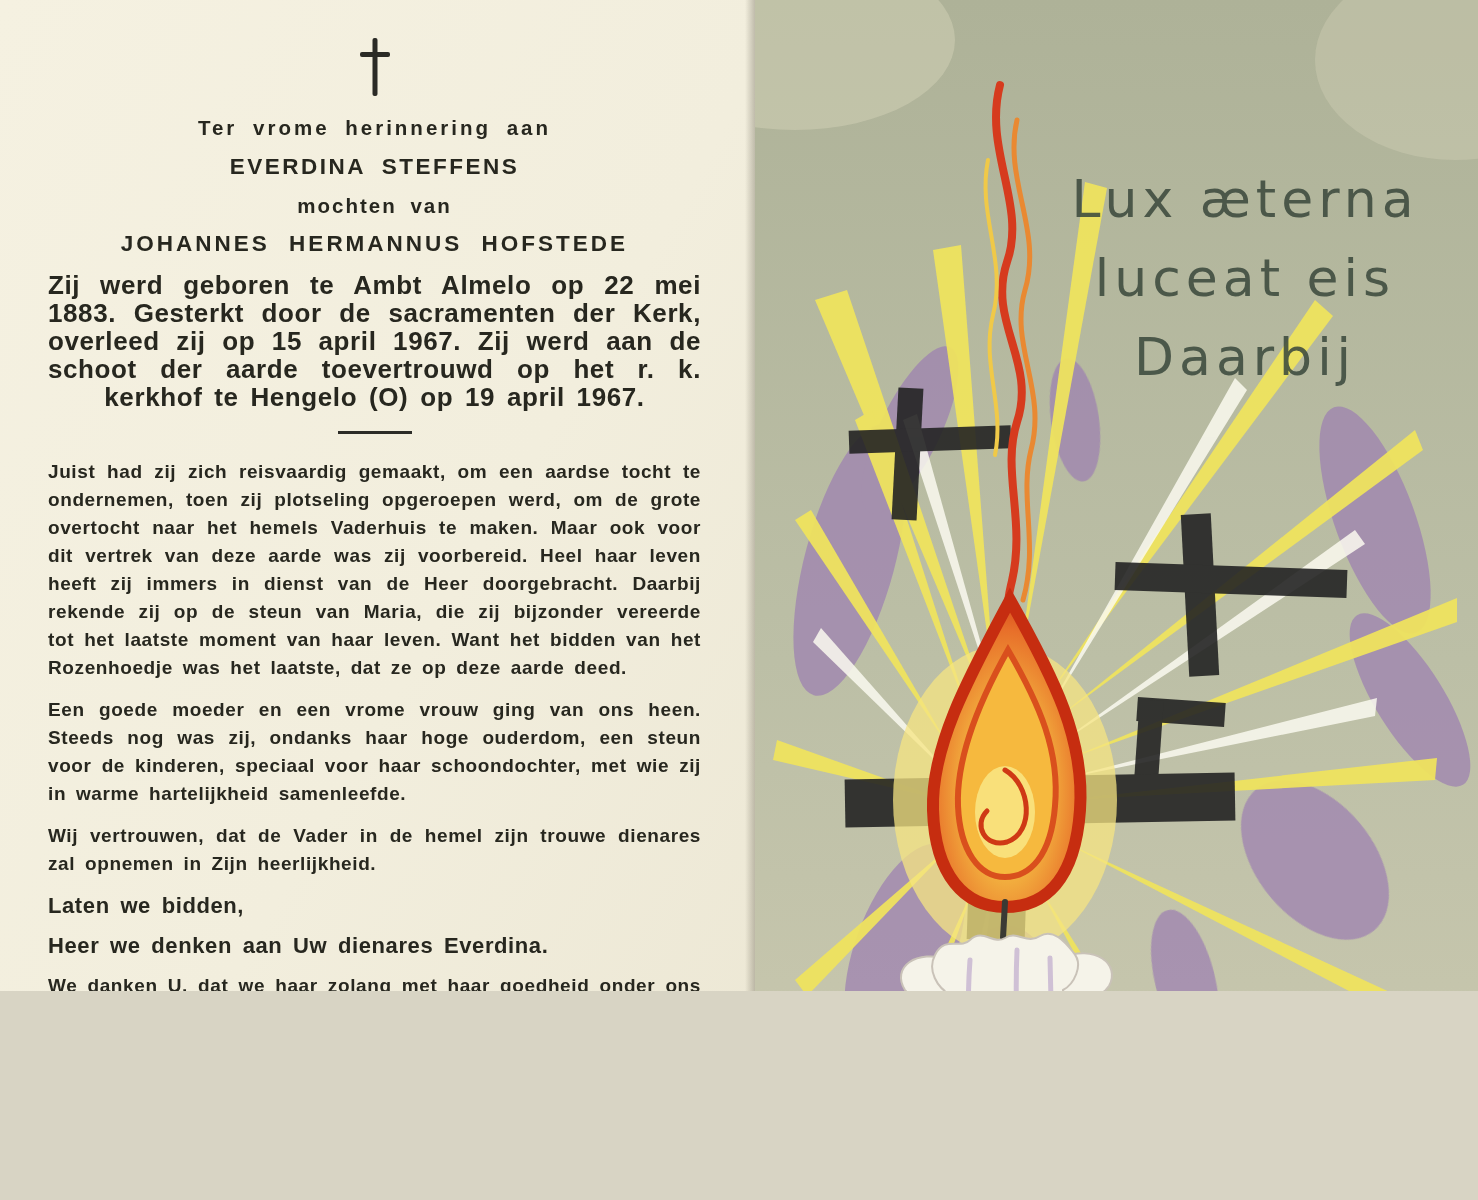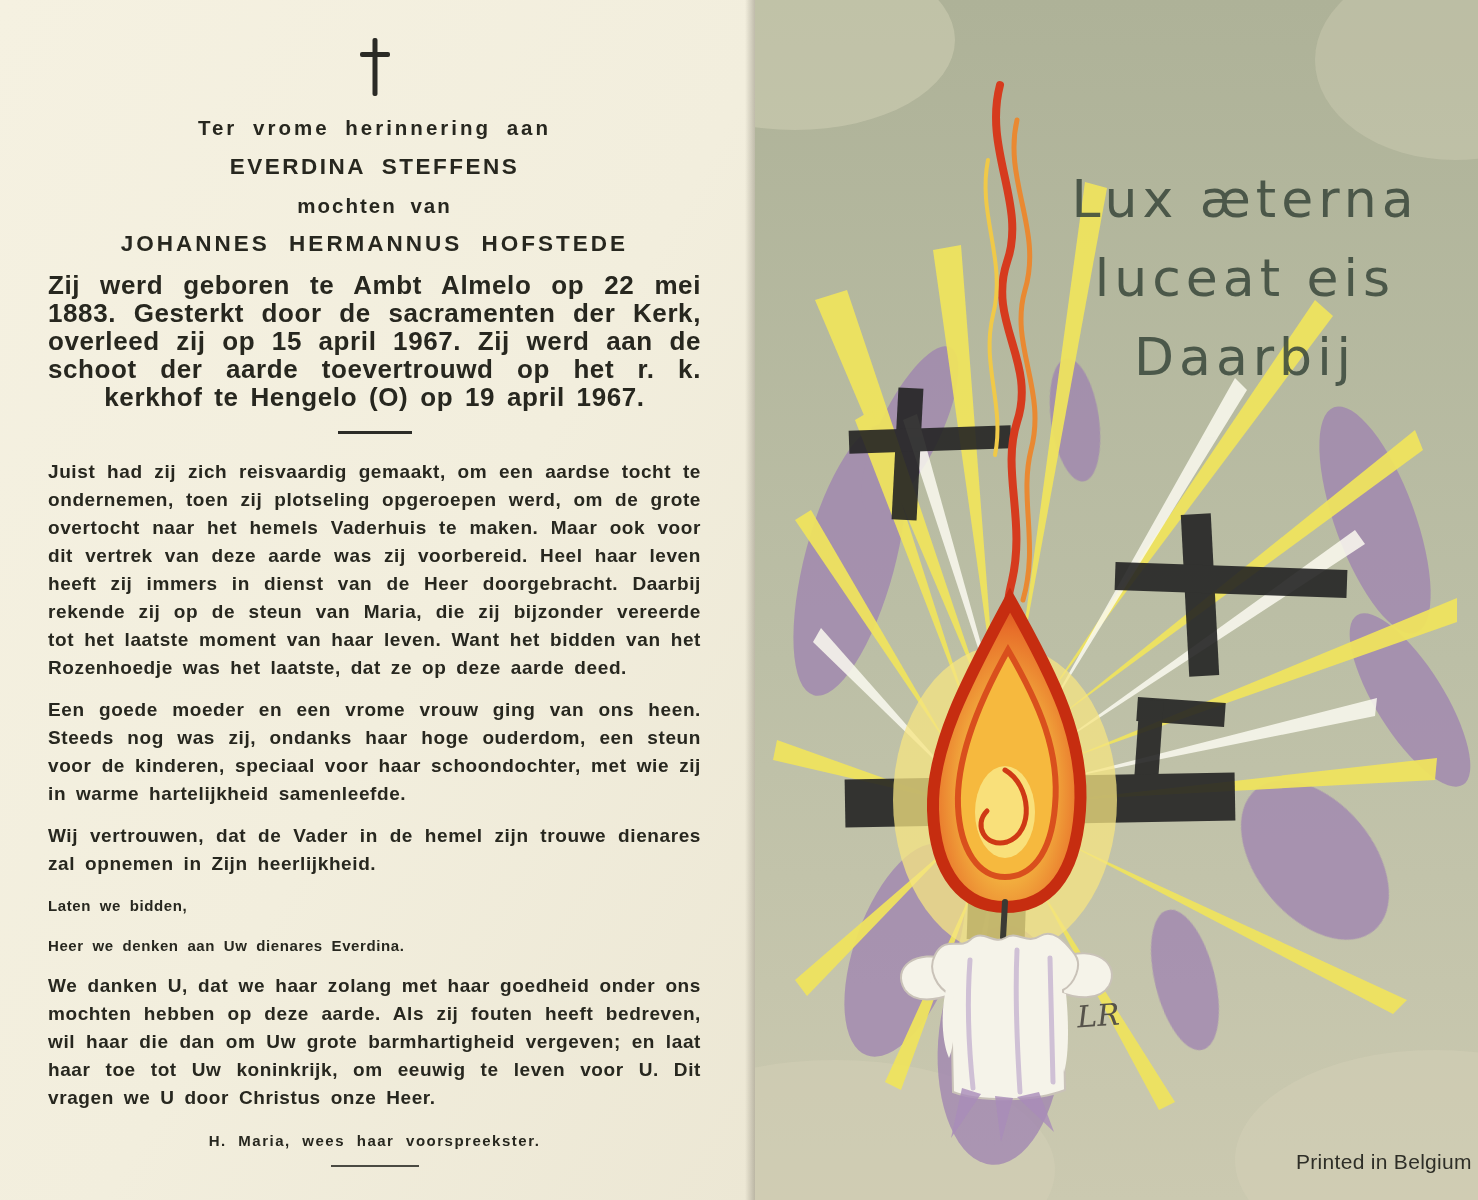--- a/index.html
+++ b/index.html
@@ -1,17 +1,17 @@
 <!DOCTYPE html>
 <html><head>
 <meta charset="utf-8">
 <style>
   html,body{margin:0;padding:0;background:#d8d4c4;}
   .card{
-    width:1478px;height:1200px;display:flex;overflow:hidden;position:relative;
+    width:1478px;height:991px;display:flex;overflow:hidden;position:relative;
     font-family:"Liberation Sans",sans-serif;
   }
   
   .left-panel{
     width:755px;height:1200px;box-sizing:border-box;
     background:linear-gradient(120deg,#f5f1e1 0%,#f2eedd 55%,#ece7d4 100%);
     padding:30px 54px 0 48px;
     color:#27271f;font-weight:bold;position:relative;flex:0 0 755px;
   }
   .left-panel::after{ 
@@ -24,21 +24,21 @@
   .cross::after{content:"";position:absolute;left:0;top:14px;width:30px;height:5px;
     background:#2b2b26;border-radius:2px;}
   .intro-line{text-align:center;font-size:20.5px;letter-spacing:3px;word-spacing:7px;margin:0 0 14px;}
   .name{text-align:center;font-size:22.5px;letter-spacing:2.5px;word-spacing:8px;margin:0 0 14px;}
   .widow{text-align:center;font-size:20.5px;letter-spacing:2px;word-spacing:6px;margin:0 0 13px;}
   .husband{text-align:center;font-size:22.5px;letter-spacing:3px;word-spacing:10px;margin:0 0 14px;}
   .dates{font-size:26px;line-height:28px;text-align:justify;text-align-last:center;
     letter-spacing:.6px;word-spacing:4px;margin:0;}
   .divider{width:74px;border:0;border-top:3.5px solid #2c2c27;margin:20px auto 24px;}
   .para{font-size:19px;line-height:28px;text-align:justify;letter-spacing:.6px;word-spacing:4px;margin:0 0 14px;}
-  .plain{font-size:15px;line-height:28px;letter-spacing:.6px;word-spacing:4px;margin:0 0 12px;text-align:left;}
+  .plain{font-size:22px;line-height:28px;letter-spacing:.6px;word-spacing:4px;margin:0 0 12px;text-align:left;}
   .closing{text-align:center;font-size:15px;letter-spacing:1.5px;word-spacing:6px;margin:20px 0 0;}
   .bottom-divider{width:88px;border:0;border-top:2.5px solid #4a4a42;margin:16px auto 0;}
 
   
   .right-panel{
     width:723px;height:1200px;position:relative;flex:0 0 723px;overflow:hidden;
     background:#fdba74;
   }
   .right-panel svg{position:absolute;left:0;top:0;}
   .lux-title{

